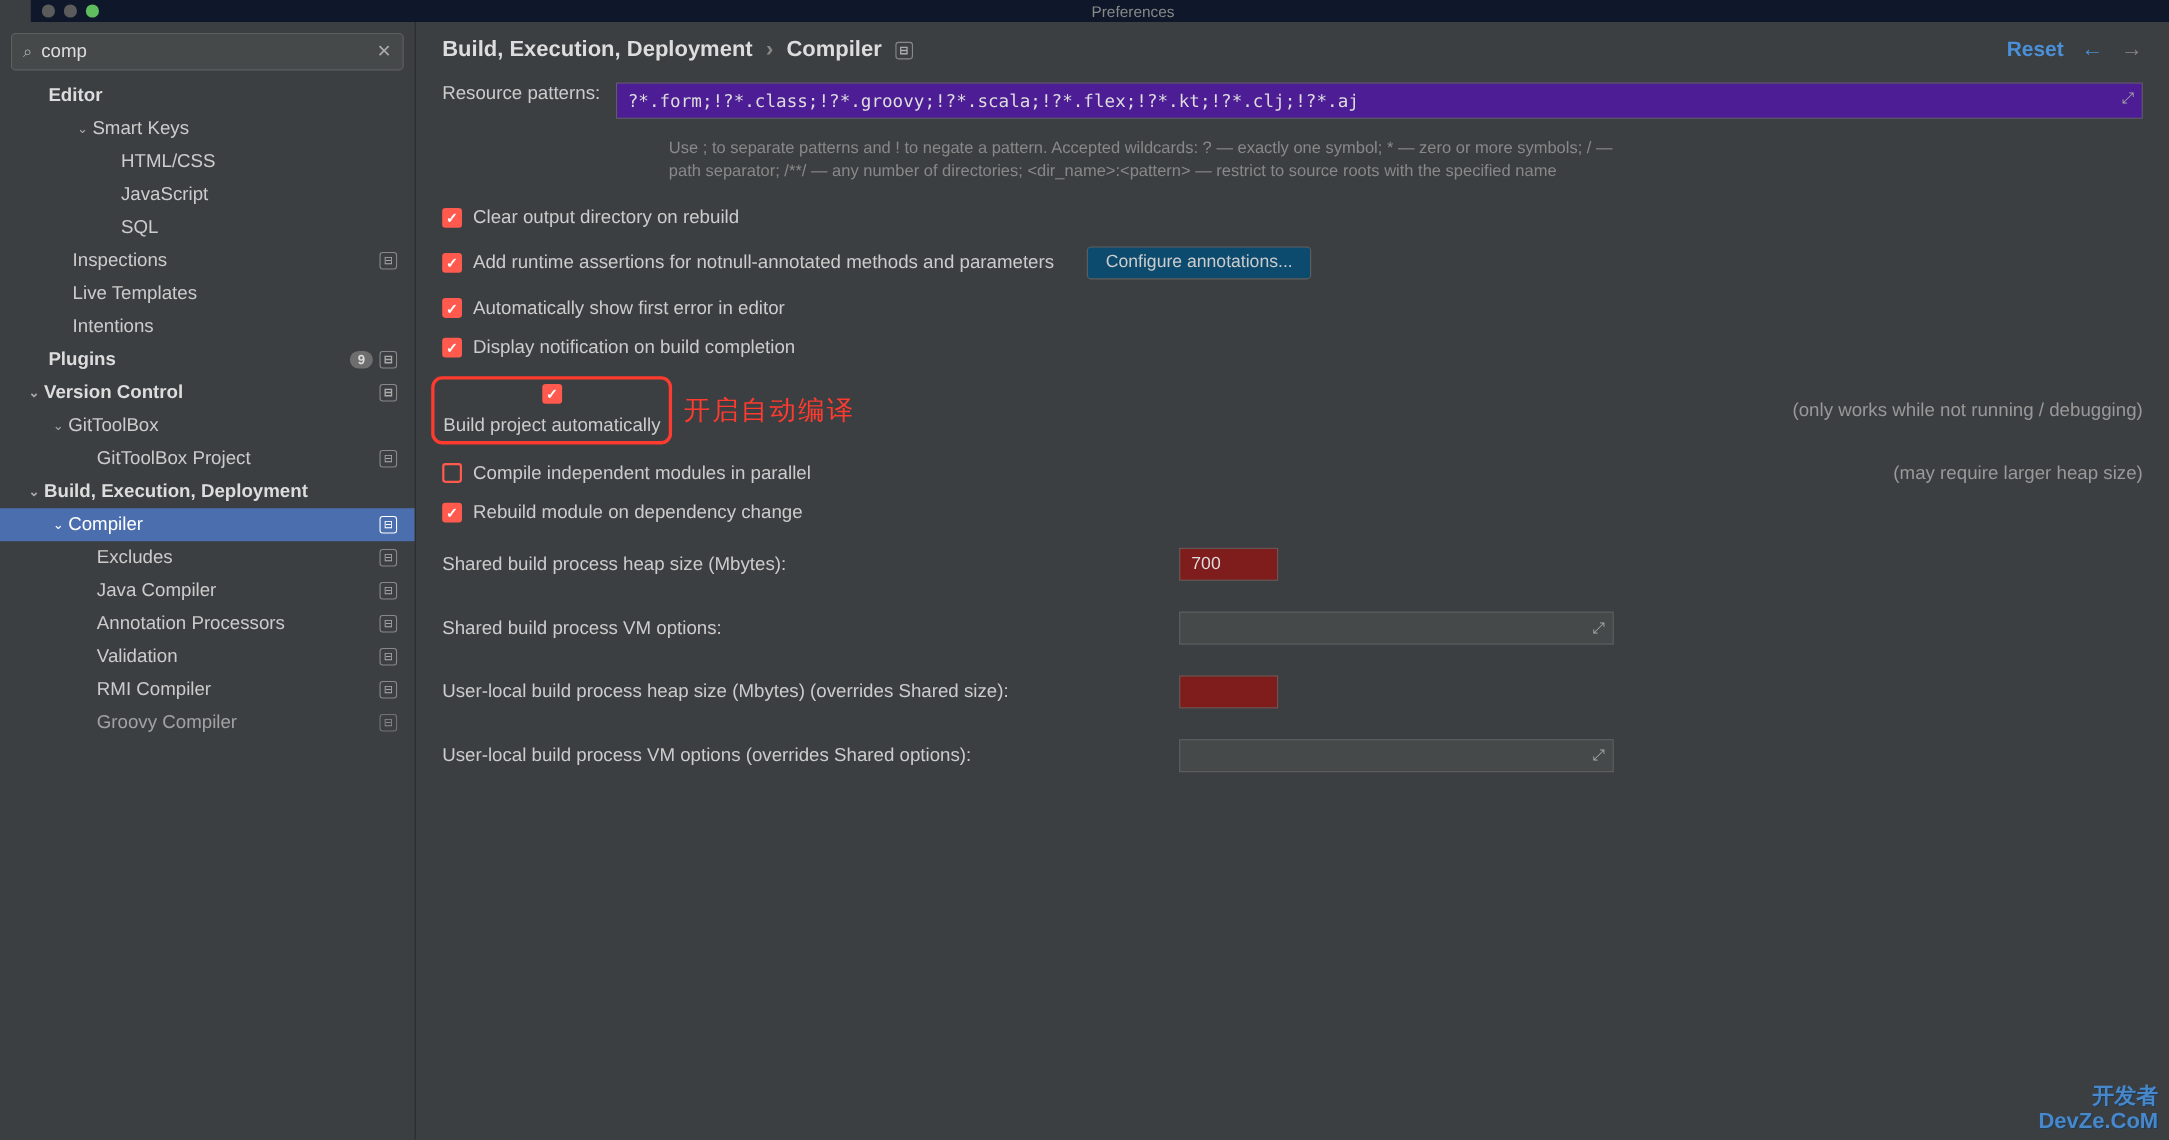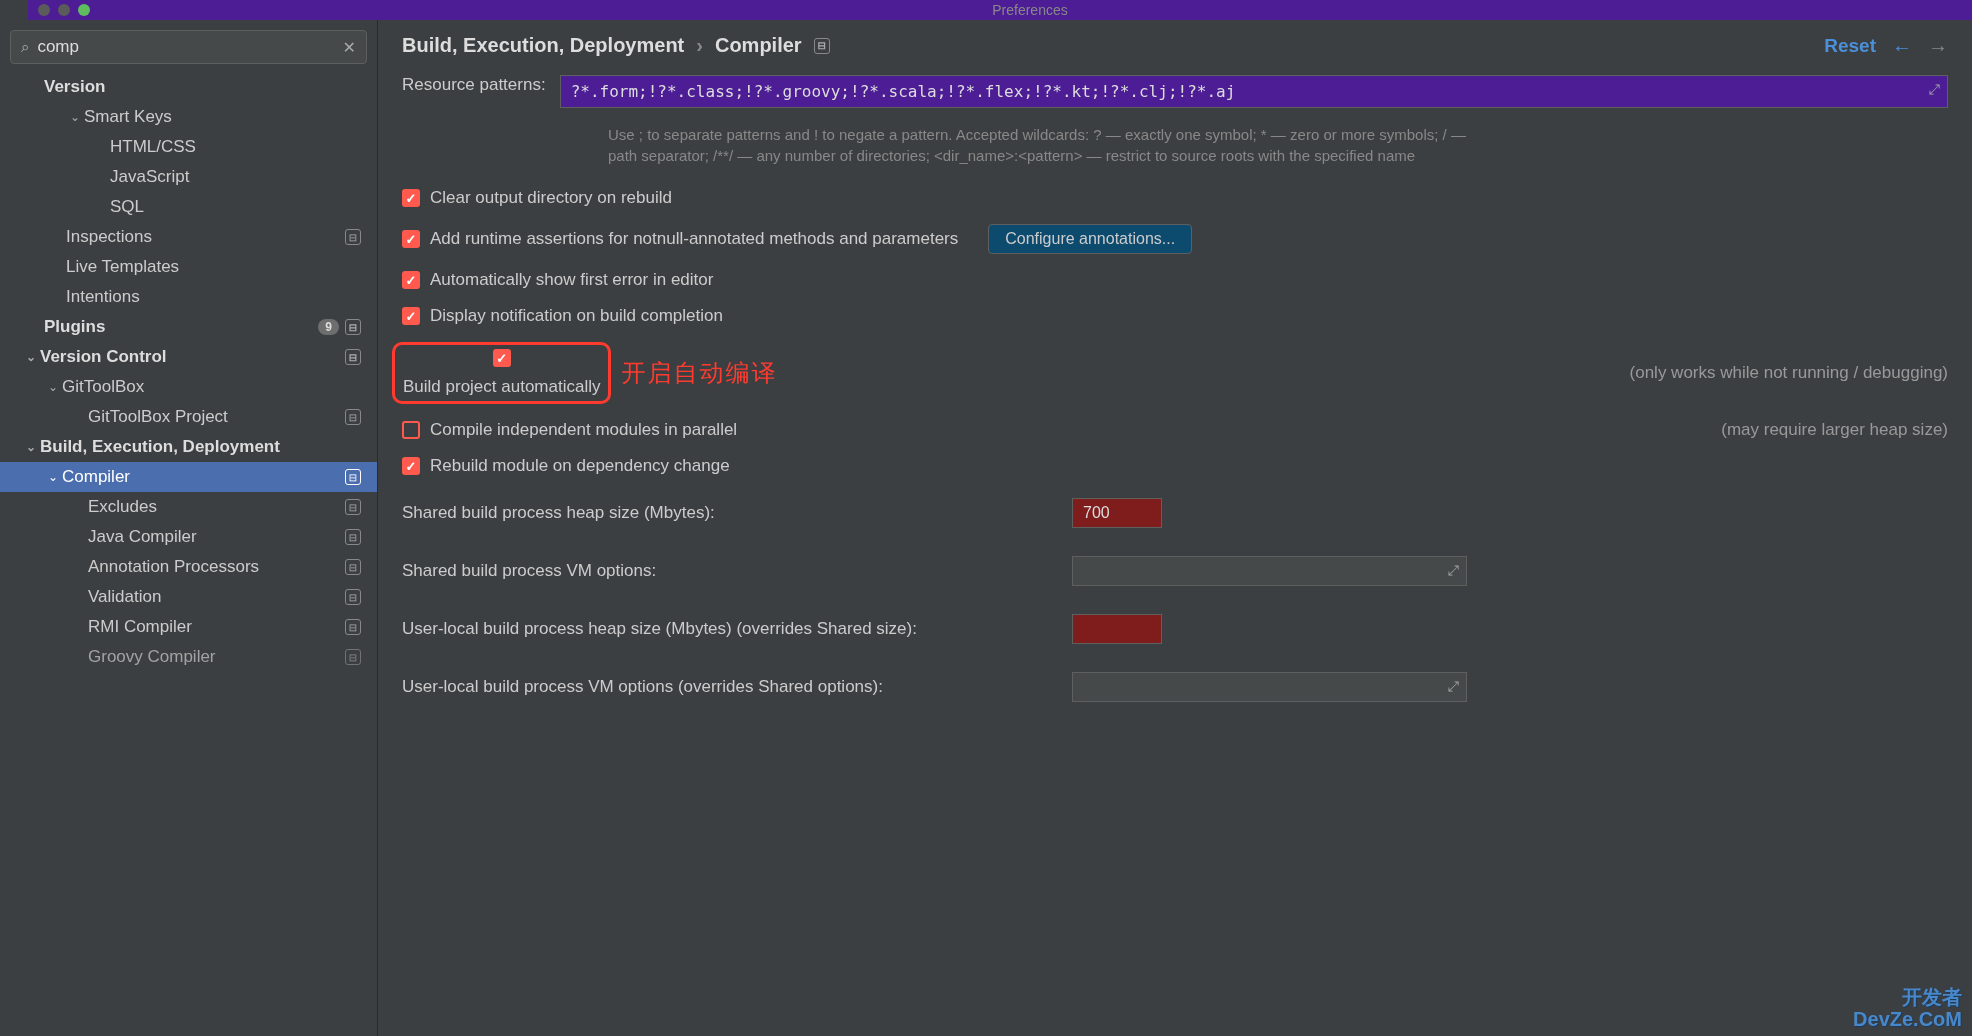--- a/index.html
+++ b/index.html
@@ -9,21 +9,21 @@
   color: #bbb;
   font-size: 15px;
   height: 1036px;
   width: 1972px;
   overflow: hidden;
   display: flex;
   flex-direction: column;
 }
 .titlebar {
   height: 20px;
-  background: #4c1d95;
+  background: #0f172a;
   display: flex;
   align-items: center;
   padding: 0 10px;
   gap: 8px;
   margin-left: 28px;
 }
 .traffic-light { width:12px; height:12px; border-radius:50%; }
 .tl-red { background:#5b5b5b; }
 .tl-yellow { background:#5b5b5b; }
 .tl-green { background:#5fbd5f; }
@@ -162,21 +162,21 @@
   <div class="sidebar">
     <div class="search-wrap">
       <div class="search-box">
         <span style="color:#aaa">⌕</span>
         <input value="comp" style="">
         <span class="search-clear">✕</span>
       </div>
     </div>
     <div class="tree">
       <div class="tree-item bold pad1">
-          <span class="label">Version</span>
+          <span class="label">Editor</span>
         </div>
       <div class="tree-item pad2">
           <span class="chev">⌄</span>
           <span class="label">Smart Keys</span>
         </div>
       <div class="tree-item pad4">
           <span class="label">HTML/CSS</span>
         </div>
       <div class="tree-item pad4">
           <span class="label">JavaScript</span>

